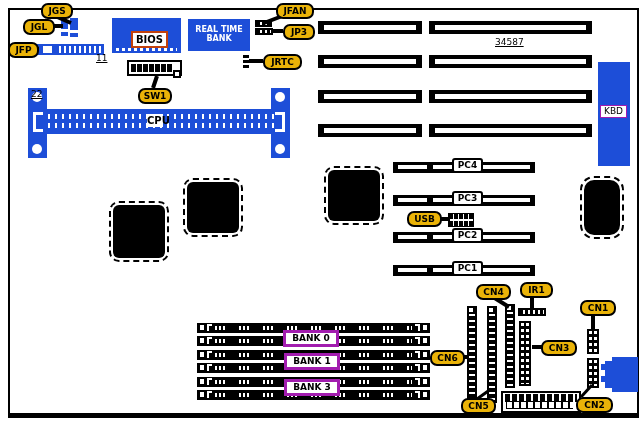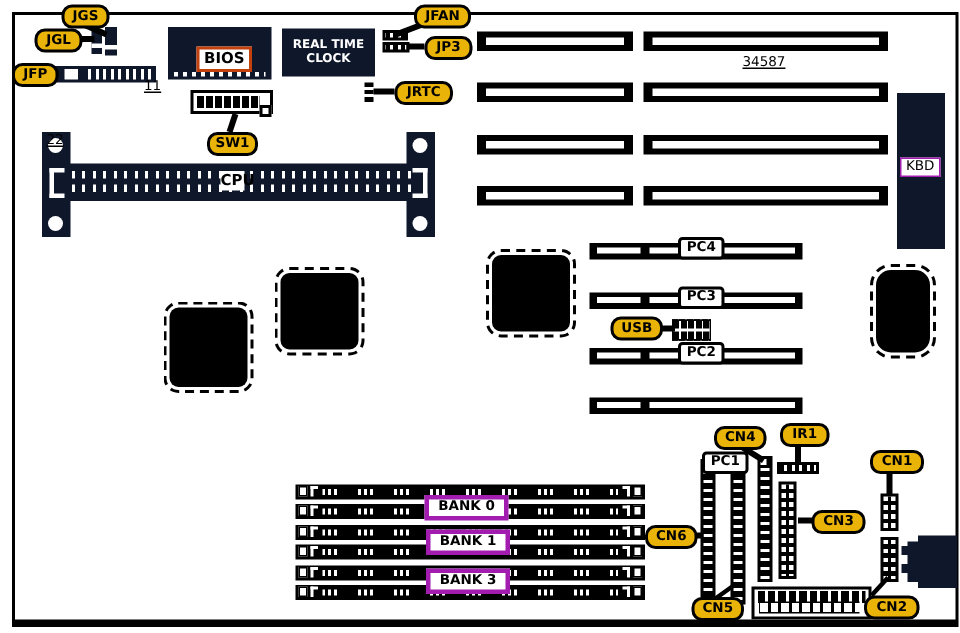--- a/index.html
+++ b/index.html
@@ -1,19 +1,19 @@
 <!DOCTYPE html>
 <html><head>
 <meta charset="utf-8">
 <style>
   html,body{margin:0;padding:0;background:#fff;}
   #stage{position:relative;width:640px;height:422px;background:#fff;overflow:hidden;
          font-family:"DejaVu Sans",sans-serif;color:#000;}
   .abs{position:absolute;}
-  .blk{position:absolute;background:#0f172a;}
+  .blk{position:absolute;background:#1d4ed8;}
   .callout{position:absolute;background:#eab308;border:2px solid #000;border-radius:7px;
            font:bold 9px "DejaVu Sans",sans-serif;padding:1px 3px;text-align:center;
            z-index:6;line-height:10px;white-space:nowrap;}
   .tag{position:absolute;background:#fff;border:2px solid #000;border-radius:3px;
        font:bold 9px "DejaVu Sans",sans-serif;padding:0 2px;text-align:center;
        z-index:6;line-height:11px;white-space:nowrap;}
   .sqtag{position:absolute;background:#fff;border:3px solid #a21caf;
          font:bold 9px "DejaVu Sans",sans-serif;padding:0 3px;text-align:center;
          z-index:6;line-height:11px;white-space:nowrap;}
   .plaintext{position:absolute;font:9px "DejaVu Sans",sans-serif;z-index:6;white-space:nowrap;text-decoration:underline;}
@@ -89,21 +89,21 @@
   <div class="plaintext" style="left:31px;top:53px;margin-top:36px;">22</div>
   <div class="plaintext" style="left:96px;top:53px;">11</div>
 
   <div class="blk" style="left:112px;top:18px;width:69px;height:35px;">
     <div class="abs" style="left:4px;bottom:2px;right:4px;height:3px;background:repeating-linear-gradient(90deg,#fff 0 3px,transparent 3px 6px);"></div>
   </div>
   <div class="whitebox" style="left:131px;top:31px;width:33px;height:13px;border:2px solid #c2410c;">BIOS</div>
 
   <div class="blk" style="left:188px;top:19px;width:62px;height:32px;color:#fff;font:bold 8px 'DejaVu Sans',sans-serif;text-align:center;">
     <div style="margin-top:6px;">REAL TIME</div>
-    <div>CLOCK</div>
+    <div>BANK</div>
   </div>
 
   <div class="abs" style="left:127px;top:60px;width:55px;height:16px;border:2px solid #000;background:#fff;box-sizing:border-box;">
     <div class="abs" style="left:2px;top:2px;width:42px;bottom:2px;background:repeating-linear-gradient(90deg,#000 0 5px,#fff 5px 6px);"></div>
   </div>
   <div class="abs" style="left:173px;top:70px;width:8px;height:8px;background:#fff;border:2px solid #000;box-sizing:border-box;z-index:4;"></div>
   <div class="callout" style="left:138px;top:88px;width:24px;">SW1</div>
 
   <div class="callout" style="left:276px;top:3px;width:28px;">JFAN</div>
   <div class="hdr3" style="left:255px;top:20px;width:17px;height:7px;">
@@ -176,21 +176,21 @@
   <div class="tag" style="left:452px;top:191px;width:23px;">PC3</div>
   <div class="pci" style="left:393px;top:232px;width:142px;">
       <div class="pci-s1"></div>
       <div class="pci-s2"></div>
     </div>
   <div class="tag" style="left:452px;top:228px;width:23px;">PC2</div>
   <div class="pci" style="left:393px;top:265px;width:142px;">
       <div class="pci-s1"></div>
       <div class="pci-s2"></div>
     </div>
-  <div class="tag" style="left:468px;top:261px;width:23px;margin-top:40px;">PC1</div>
+  <div class="tag" style="left:452px;top:261px;width:23px;">PC1</div>
 
   <div class="callout" style="left:407px;top:211px;width:25px;">USB</div>
   <div class="blk" style="left:448px;top:213px;width:26px;height:14px;
        background-image:linear-gradient(#000,#000),repeating-linear-gradient(90deg,#000 0 4px,#fff 4px 5px),linear-gradient(180deg,#000 0 6px,#fff 6px 8px,#000 8px 14px);
        background-blend-mode:normal;">
     <div class="abs" style="left:1px;right:1px;top:6px;height:2px;background:#fff;"></div>
     <div class="abs" style="left:1px;right:1px;top:1px;bottom:1px;background:repeating-linear-gradient(90deg,transparent 0 4px,#fff 4px 5px);"></div>
   </div>
 
   <div class="callout" style="left:476px;top:284px;width:25px;">CN4</div>

